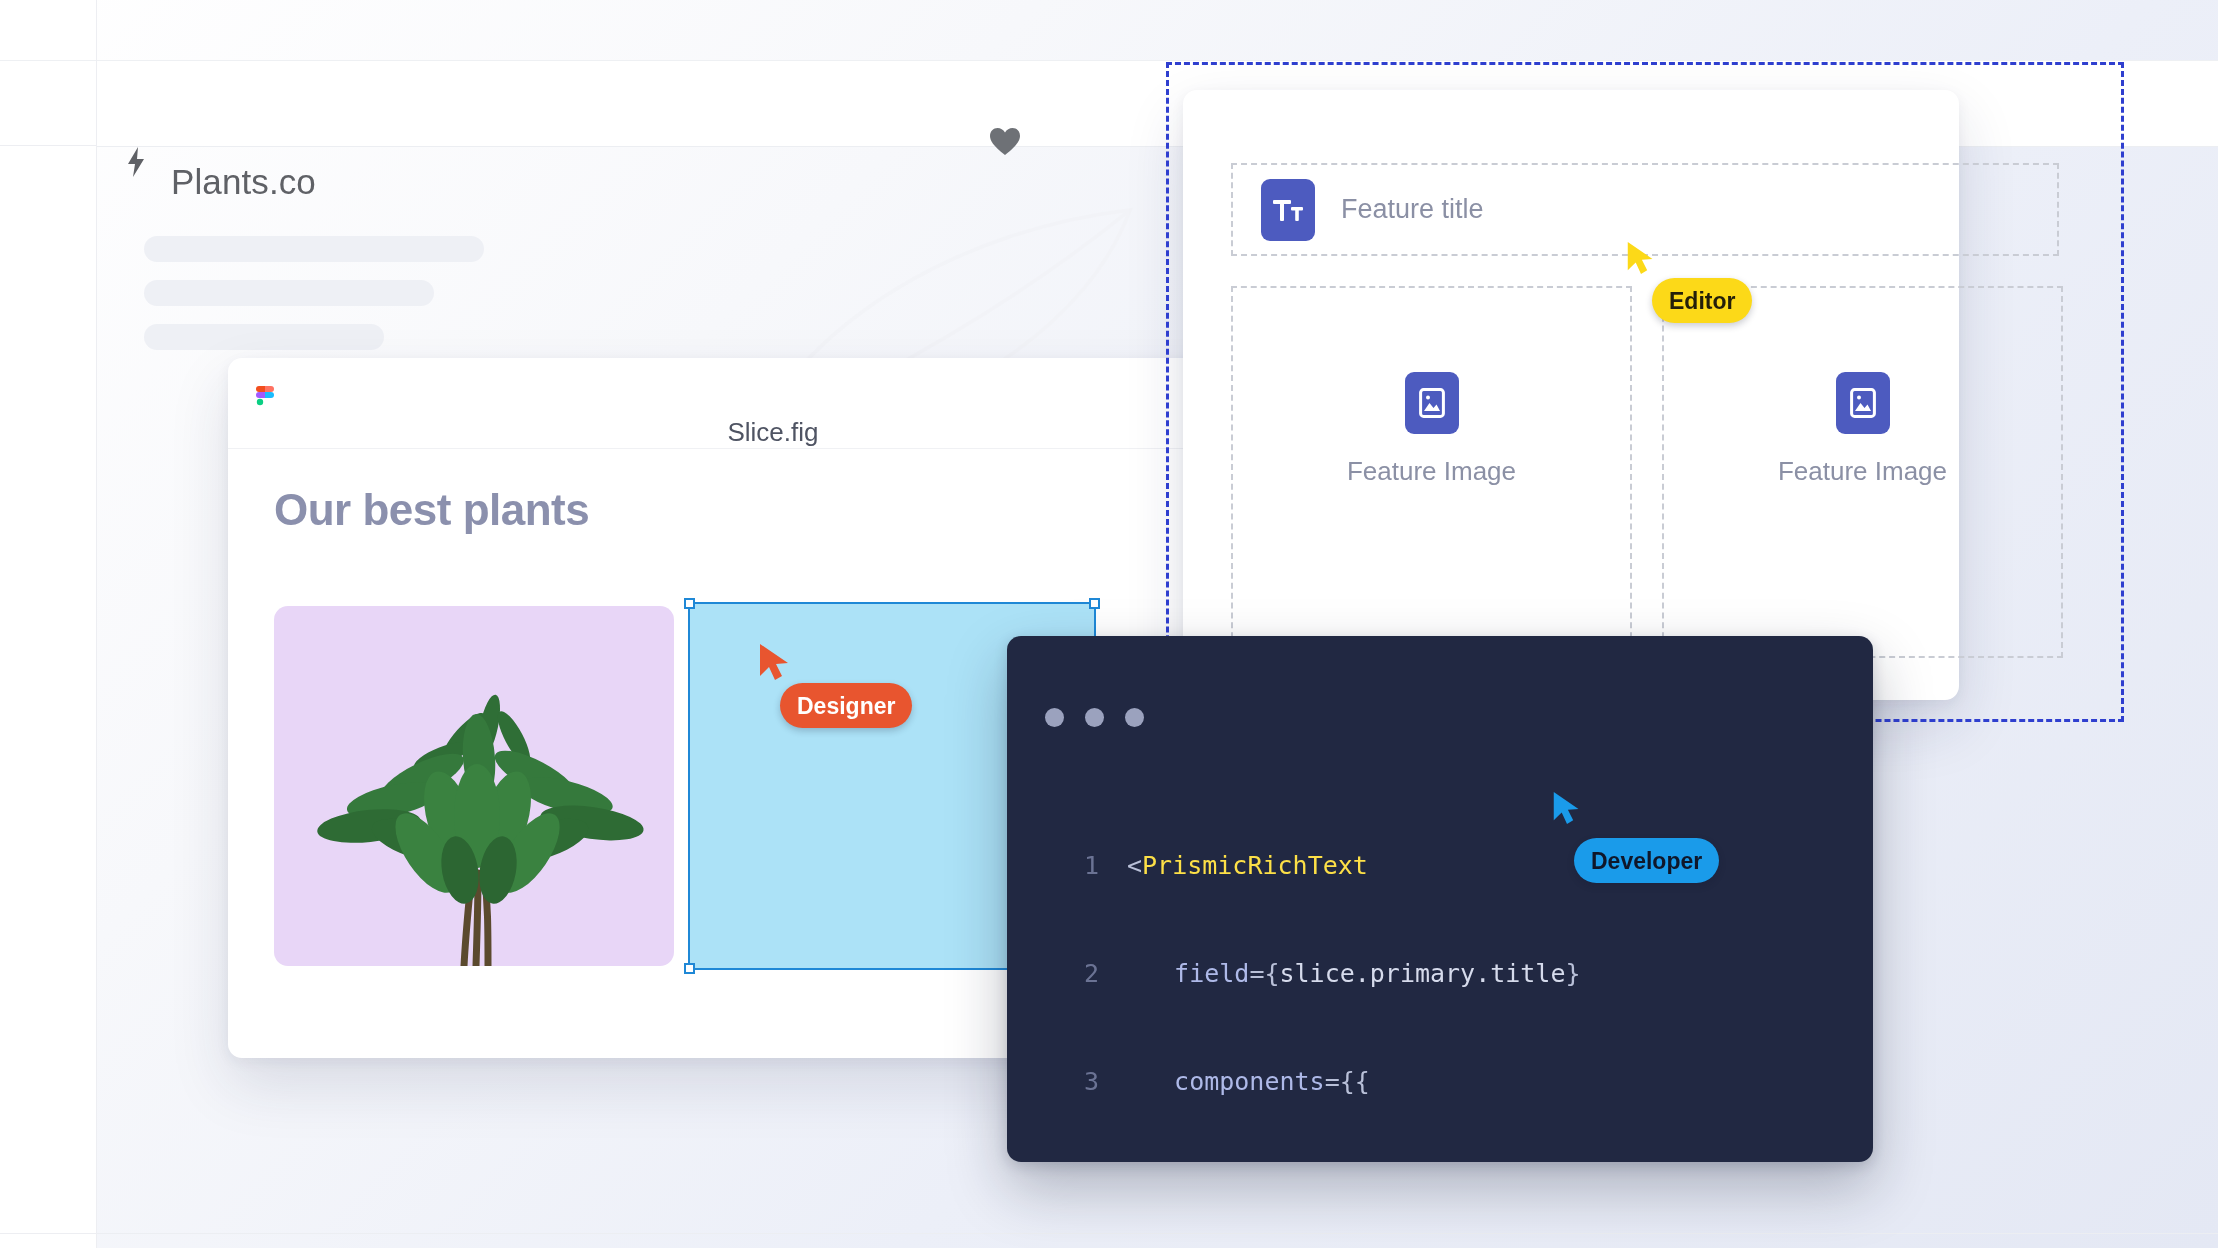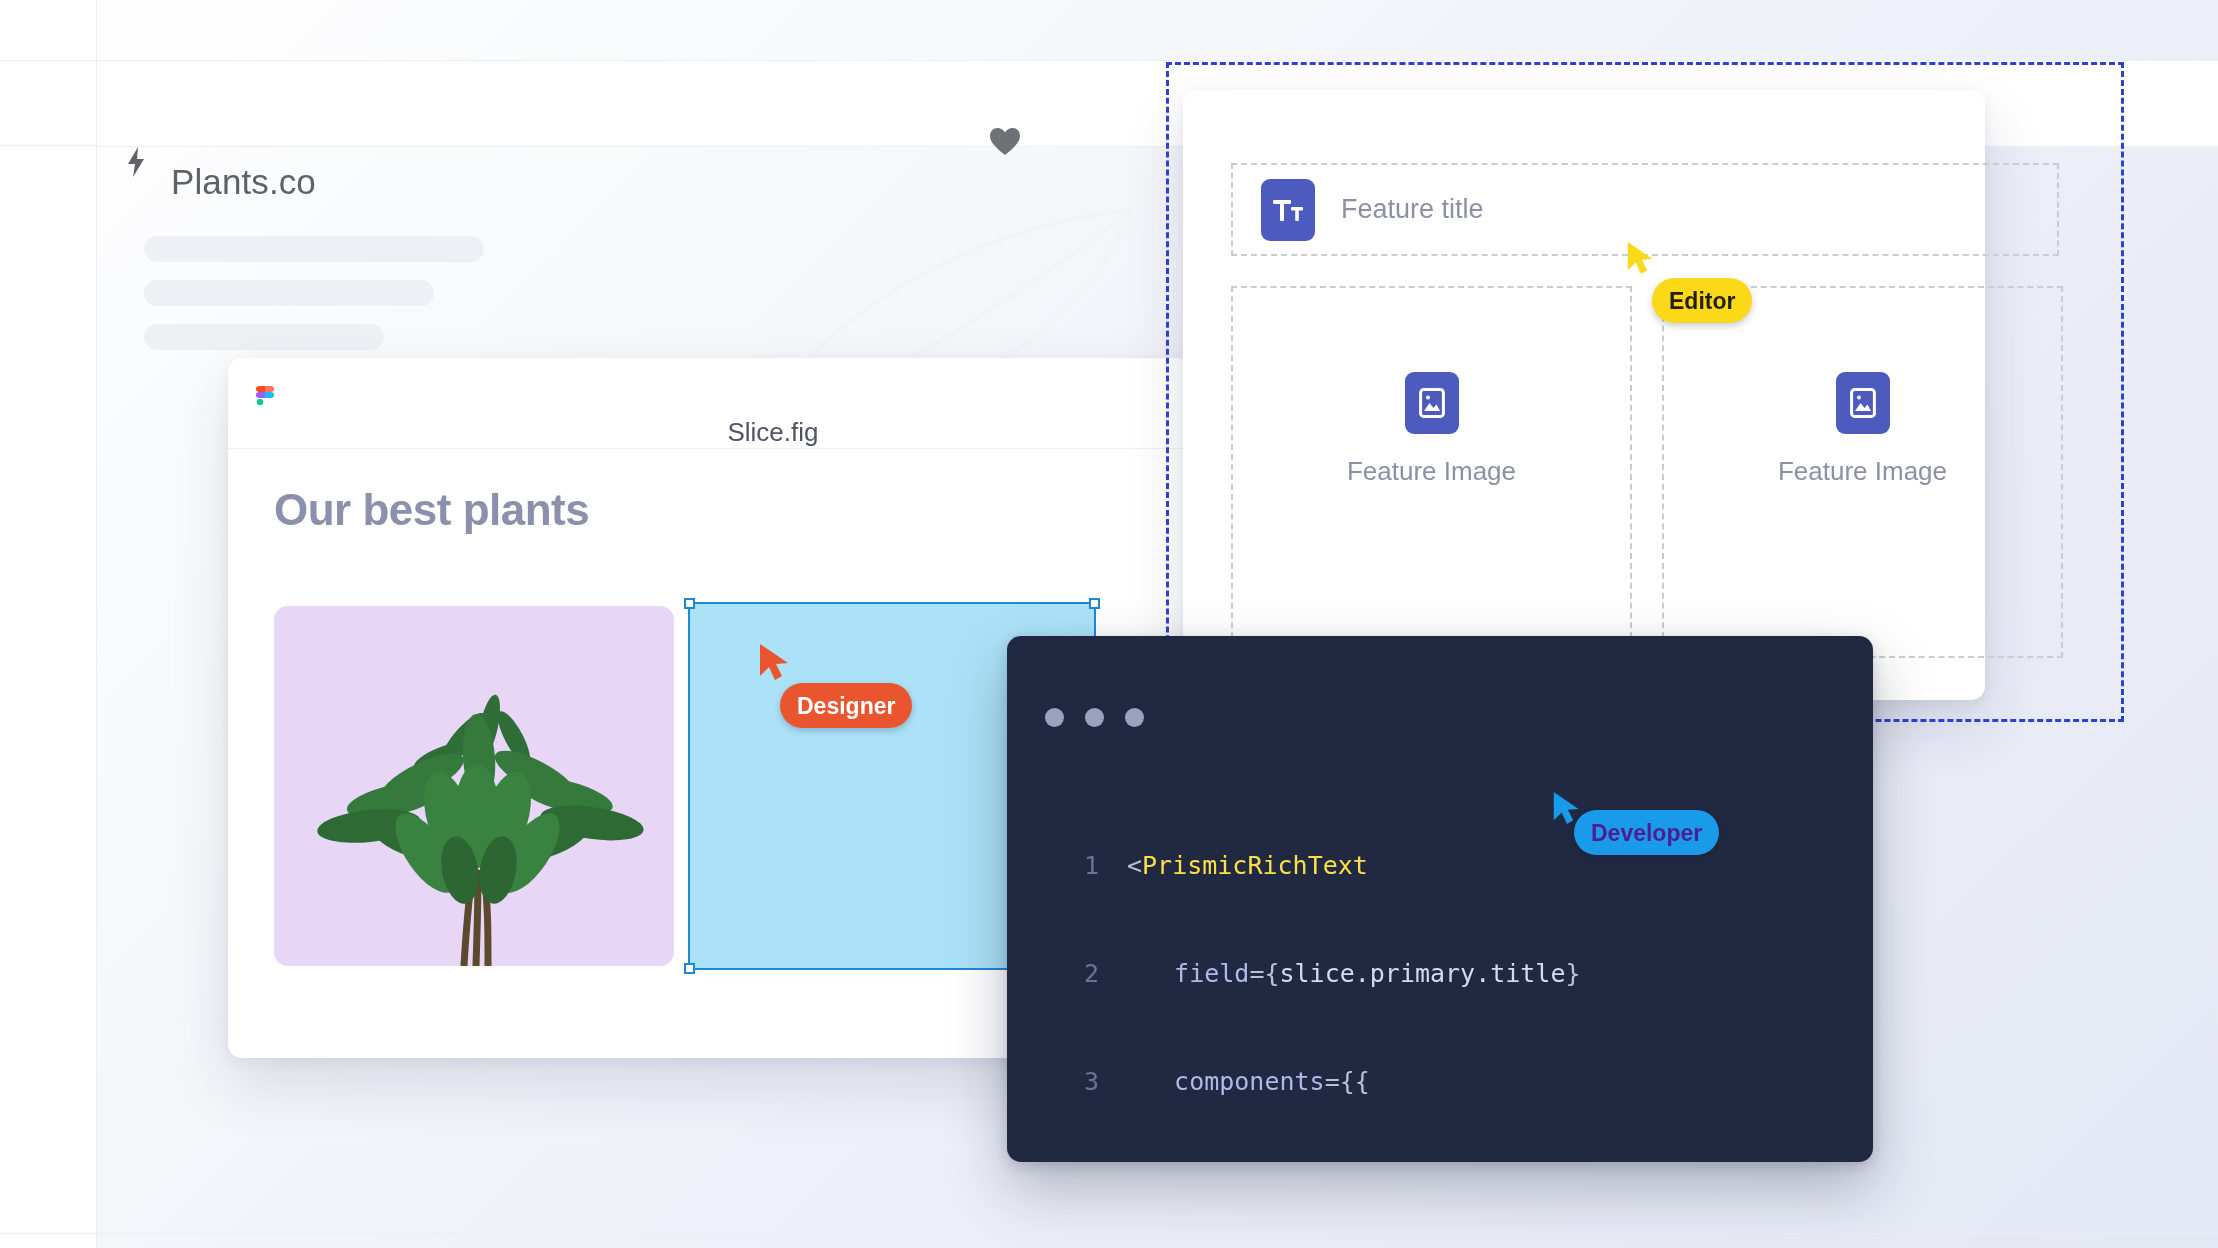--- a/index.html
+++ b/index.html
@@ -157,41 +157,40 @@
     left: 22px; top: 41px;
     background: #e8552f; color: #ffffff;
   }
   #cursor-editor { left: 1626px; top: 240px; }
   #cursor-editor .cursor-chip {
     left: 26px; top: 38px;
     background: #fcd918; color: #231f0a;
   }
   #cursor-developer { left: 1552px; top: 790px; }
   #cursor-developer .cursor-chip {
-    left: 22px; top: 20px;
-    background: #1a9bea; color: #4c1d95; text-align: right;
+    left: 22px; top: 48px;
+    background: #1a9bea; color: #0f172a; text-align: right;
   }
 
   
   .sel-dashed {
     position: absolute; left: 1166px; top: 62px;
     width: 958px; height: 660px;
     border: 3px dashed #2f3fcf;
     box-sizing: border-box;
     z-index: 25;
     pointer-events: none;
   }
   .editor-panel {
     position: absolute; left: 1183px; top: 90px;
     width: 776px; height: 610px;
     background: #ffffff;
     border-radius: 14px;
     box-shadow: 0 26px 60px rgba(28,38,76,.14), 0 4px 14px rgba(28,38,76,.06);
     z-index: 20;
-    padding-left: 26px;
   }
   .ed-title-slot {
     position: absolute; left: 48px; top: 73px;
     width: 828px; height: 93px;
     border: 2px dashed #c9ccd4;
     box-sizing: border-box;
     display: flex; align-items: center; padding-left: 28px; gap: 26px;
   }
   .ed-icon {
     width: 54px; height: 62px; border-radius: 9px;

